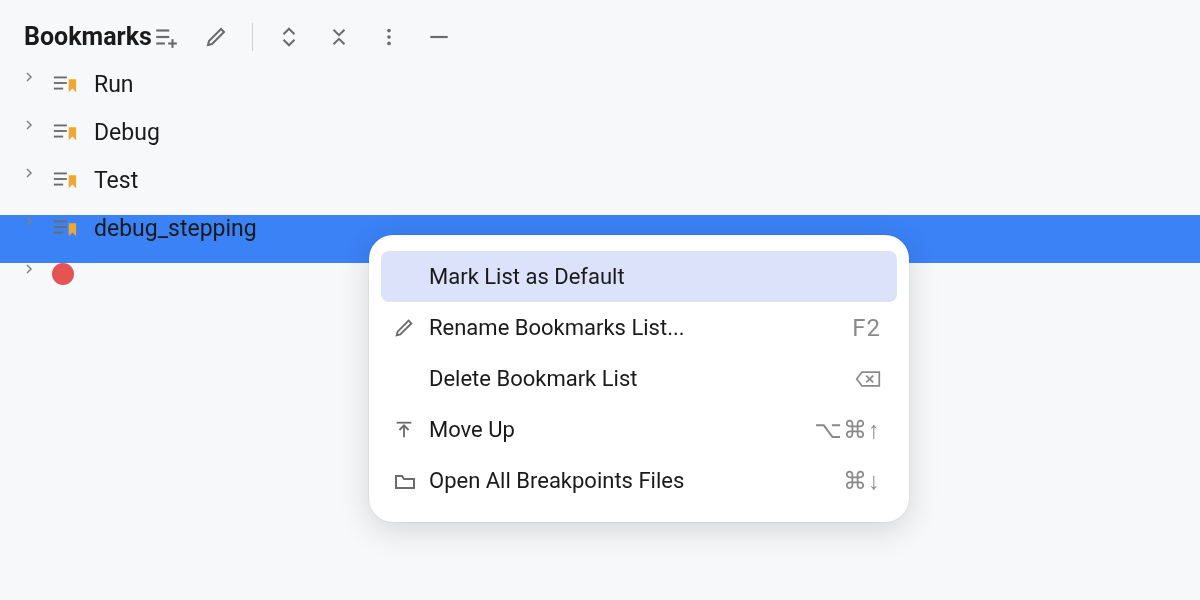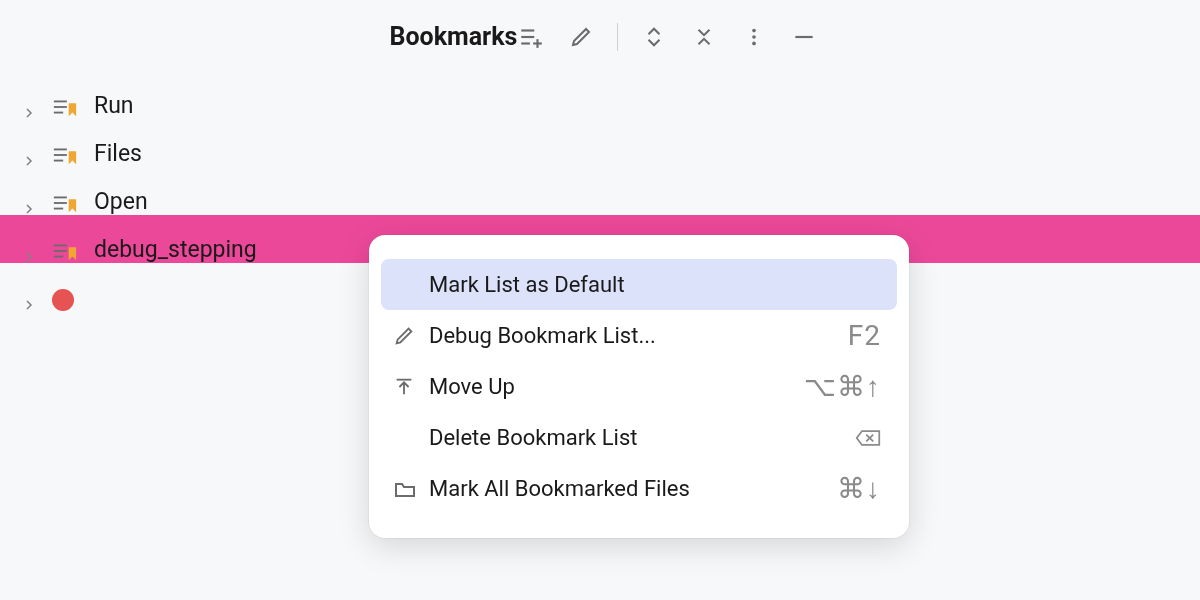--- a/index.html
+++ b/index.html
@@ -10,22 +10,22 @@
     color: #1a1a1a;
     font-size: 21px;
     width: 1200px;
     height: 600px;
     overflow: hidden;
     position: relative;
   }
   .header {
     display: flex;
     align-items: center;
-    justify-content: center;
-    padding: 22px 24px 20px 32px;
+    justify-content: flex-start;
+    padding: 22px 24px 20px 24px;
   }
   .title {
     font-size: 25px;
     font-weight: 700;
     color: #1a1a1a;
   }
   .toolbar {
     display: flex;
     align-items: center;
     gap: 22px;
@@ -41,51 +41,51 @@
     justify-content: center;
     width: 28px;
     height: 28px;
     cursor: pointer;
   }
   .tree {
     padding: 0;
   }
   .tree-item {
     display: flex;
-    align-items: flex-end;
+    align-items: flex-start;
     height: 48px;
     padding-left: 22px;
     gap: 16px;
     cursor: pointer;
   }
   .tree-item.selected {
-    background: #ec4899;
+    background: #3b82f6;
   }
   .chevron {
     width: 14px;
     display: flex;
     justify-content: center;
   }
   .bmk-icon {
     display: flex;
     align-items: center;
   }
   .label {
     font-size: 23px;
     color: #1a1a1a;
   }
   .context-menu {
     position: absolute;
     left: 369px;
     top: 235px;
     width: 540px;
     background: #fff;
-    border-radius: 16px;
+    border-radius: 24px;
     box-shadow: 0 8px 32px rgba(0,0,0,0.14), 0 0 0 1px rgba(0,0,0,0.04);
-    padding: 24px 12px;
+    padding: 16px 12px;
   }
   .menu-item {
     display: flex;
     align-items: center;
     height: 51px;
     border-radius: 8px;
     padding: 0 16px 0 12px;
     cursor: pointer;
   }
   .menu-item.hovered {
@@ -96,21 +96,21 @@
     display: flex;
     align-items: center;
     justify-content: flex-start;
   }
   .menu-label {
     flex: 1;
     font-size: 22px;
     color: #1a1a1a;
   }
   .menu-shortcut {
-    font-size: 28px;
+    font-size: 24px;
     color: #8a8a8a;
     display: flex;
     align-items: center;
     gap: 4px;
     letter-spacing: 1px;
   }
   .redcircle {
     width: 22px; height: 22px; border-radius: 50%;
     background: #e55353;
   }
@@ -191,39 +191,39 @@
     <span class="bmk-icon">
       <svg width="26" height="24" viewBox="0 0 28 24" fill="none">
         <g stroke="#6b6b6b" stroke-width="2">
             <line x1="2" y1="6" x2="16" y2="6"></line>
             <line x1="2" y1="12" x2="16" y2="12"></line>
             <line x1="2" y1="18" x2="12" y2="18"></line>
           </g>
         <path d="M18 8 H26 V22 L22 18 L18 22 Z" fill="#f0a732"></path>
       </svg>
     </span>
-    <span class="label">Files</span>
-  </div>
-  <div class="tree-item">
-    <span class="chevron">
-      <svg width="12" height="12" viewBox="0 0 24 24" fill="none" stroke="#808080" stroke-width="3">
-          <polyline points="8,4 16,12 8,20"></polyline>
-        </svg>
-    </span>
-    <span class="bmk-icon">
-      <svg width="26" height="24" viewBox="0 0 28 24" fill="none">
-        <g stroke="#6b6b6b" stroke-width="2">
-            <line x1="2" y1="6" x2="16" y2="6"></line>
-            <line x1="2" y1="12" x2="16" y2="12"></line>
-            <line x1="2" y1="18" x2="12" y2="18"></line>
-          </g>
-        <path d="M18 8 H26 V22 L22 18 L18 22 Z" fill="#f0a732"></path>
-      </svg>
-    </span>
-    <span class="label">Open</span>
+    <span class="label">Debug</span>
+  </div>
+  <div class="tree-item">
+    <span class="chevron">
+      <svg width="12" height="12" viewBox="0 0 24 24" fill="none" stroke="#808080" stroke-width="3">
+          <polyline points="8,4 16,12 8,20"></polyline>
+        </svg>
+    </span>
+    <span class="bmk-icon">
+      <svg width="26" height="24" viewBox="0 0 28 24" fill="none">
+        <g stroke="#6b6b6b" stroke-width="2">
+            <line x1="2" y1="6" x2="16" y2="6"></line>
+            <line x1="2" y1="12" x2="16" y2="12"></line>
+            <line x1="2" y1="18" x2="12" y2="18"></line>
+          </g>
+        <path d="M18 8 H26 V22 L22 18 L18 22 Z" fill="#f0a732"></path>
+      </svg>
+    </span>
+    <span class="label">Test</span>
   </div>
   <div class="tree-item selected">
     <span class="chevron">
       <svg width="12" height="12" viewBox="0 0 24 24" fill="none" stroke="#808080" stroke-width="3">
           <polyline points="8,4 16,12 8,20"></polyline>
         </svg>
     </span>
     <span class="bmk-icon">
       <svg width="26" height="24" viewBox="0 0 28 24" fill="none">
         <g stroke="#6b6b6b" stroke-width="2">
@@ -253,47 +253,47 @@
     <span class="menu-icon"></span>
     <span class="menu-label">Mark List as Default</span>
     <span class="menu-shortcut"></span>
   </div>
   <div class="menu-item">
     <span class="menu-icon">
       <svg width="22" height="22" viewBox="0 0 24 24" fill="none" stroke="#6b6b6b" stroke-width="2">
         <path d="M4 20 L8 19 L20 7 L17 4 L5 16 Z"></path>
       </svg>
     </span>
-    <span class="menu-label">Debug Bookmark List...</span>
+    <span class="menu-label">Rename Bookmarks List...</span>
     <span class="menu-shortcut">F2</span>
-  </div>
-  <div class="menu-item">
-    <span class="menu-icon">
-      <svg width="22" height="22" viewBox="0 0 24 24" fill="none" stroke="#6b6b6b" stroke-width="2">
-        <line x1="4" y1="4" x2="20" y2="4"></line>
-          <line x1="12" y1="20" x2="12" y2="8"></line>
-          <polyline points="7,12 12,7 17,12"></polyline>
-      </svg>
-    </span>
-    <span class="menu-label">Move Up</span>
-    <span class="menu-shortcut">⌥⌘↑</span>
   </div>
   <div class="menu-item">
     <span class="menu-icon"></span>
     <span class="menu-label">Delete Bookmark List</span>
     <span class="menu-shortcut">
       <svg width="26" height="20" viewBox="0 0 30 20" fill="none" stroke="#8a8a8a" stroke-width="2">
         <path d="M8 2 H28 V18 H8 L2 10 Z"></path>
         <line x1="13" y1="6" x2="21" y2="14"></line>
           <line x1="21" y1="6" x2="13" y2="14"></line>
       </svg>
     </span>
   </div>
   <div class="menu-item">
     <span class="menu-icon">
+      <svg width="22" height="22" viewBox="0 0 24 24" fill="none" stroke="#6b6b6b" stroke-width="2">
+        <line x1="4" y1="4" x2="20" y2="4"></line>
+          <line x1="12" y1="20" x2="12" y2="8"></line>
+          <polyline points="7,12 12,7 17,12"></polyline>
+      </svg>
+    </span>
+    <span class="menu-label">Move Up</span>
+    <span class="menu-shortcut">⌥⌘↑</span>
+  </div>
+  <div class="menu-item">
+    <span class="menu-icon">
       <svg width="24" height="22" viewBox="0 0 24 20" fill="none" stroke="#6b6b6b" stroke-width="2">
         <path d="M3 5 H9 L11 8 H21 V17 H3 Z"></path>
       </svg>
     </span>
-    <span class="menu-label">Mark All Bookmarked Files</span>
+    <span class="menu-label">Open All Breakpoints Files</span>
     <span class="menu-shortcut">⌘↓</span>
   </div>
 </div>
 
 </body></html>

